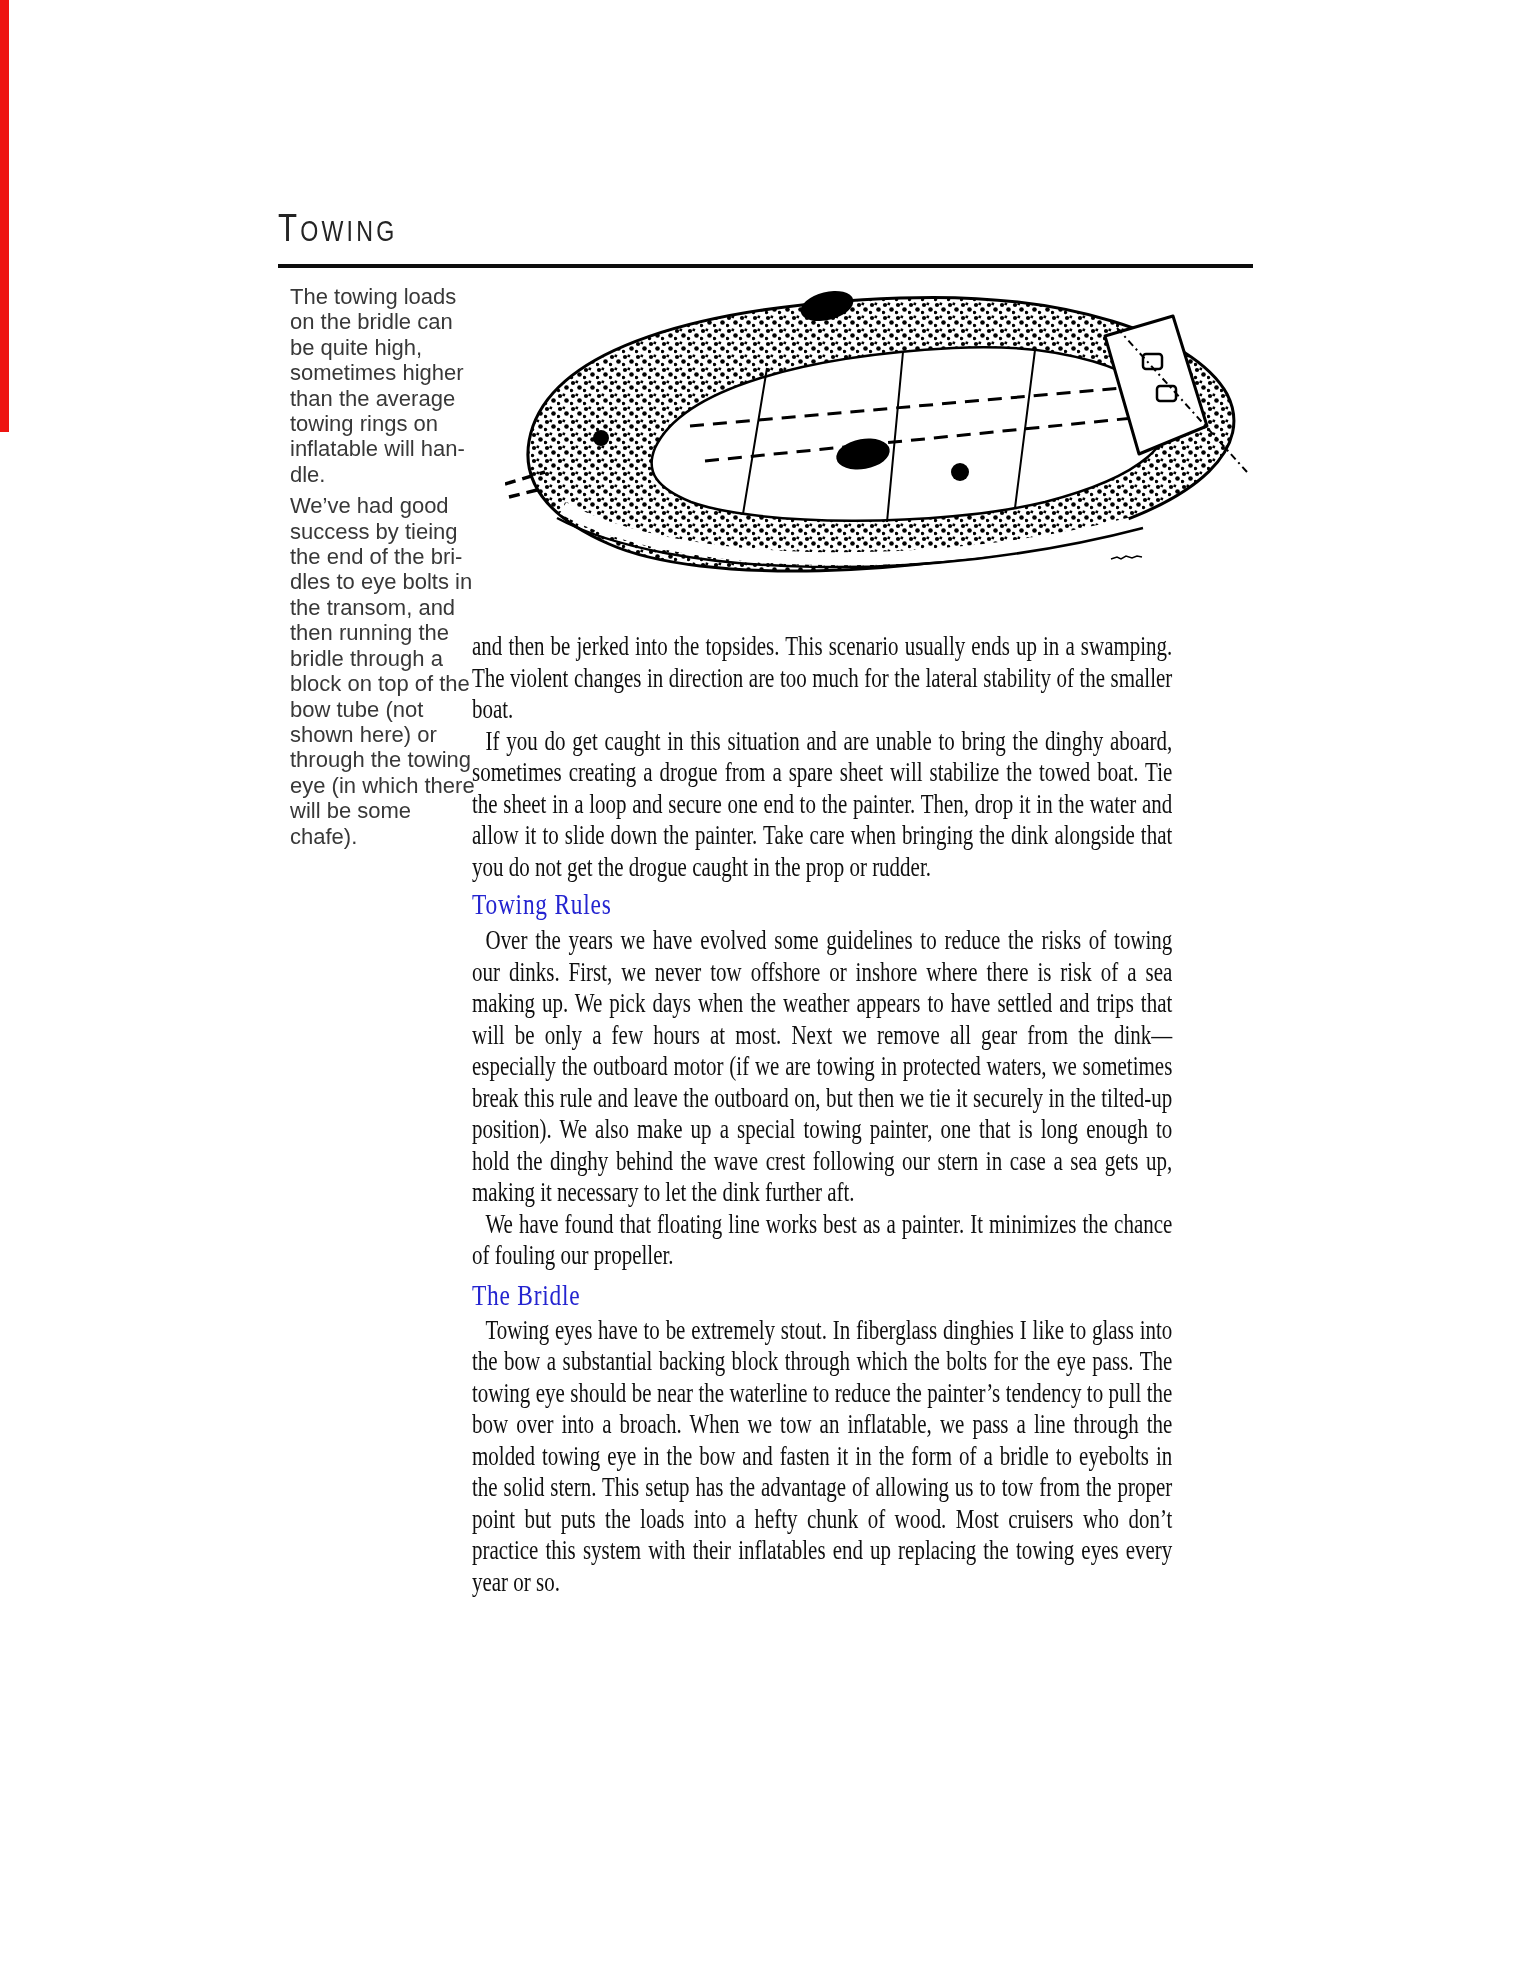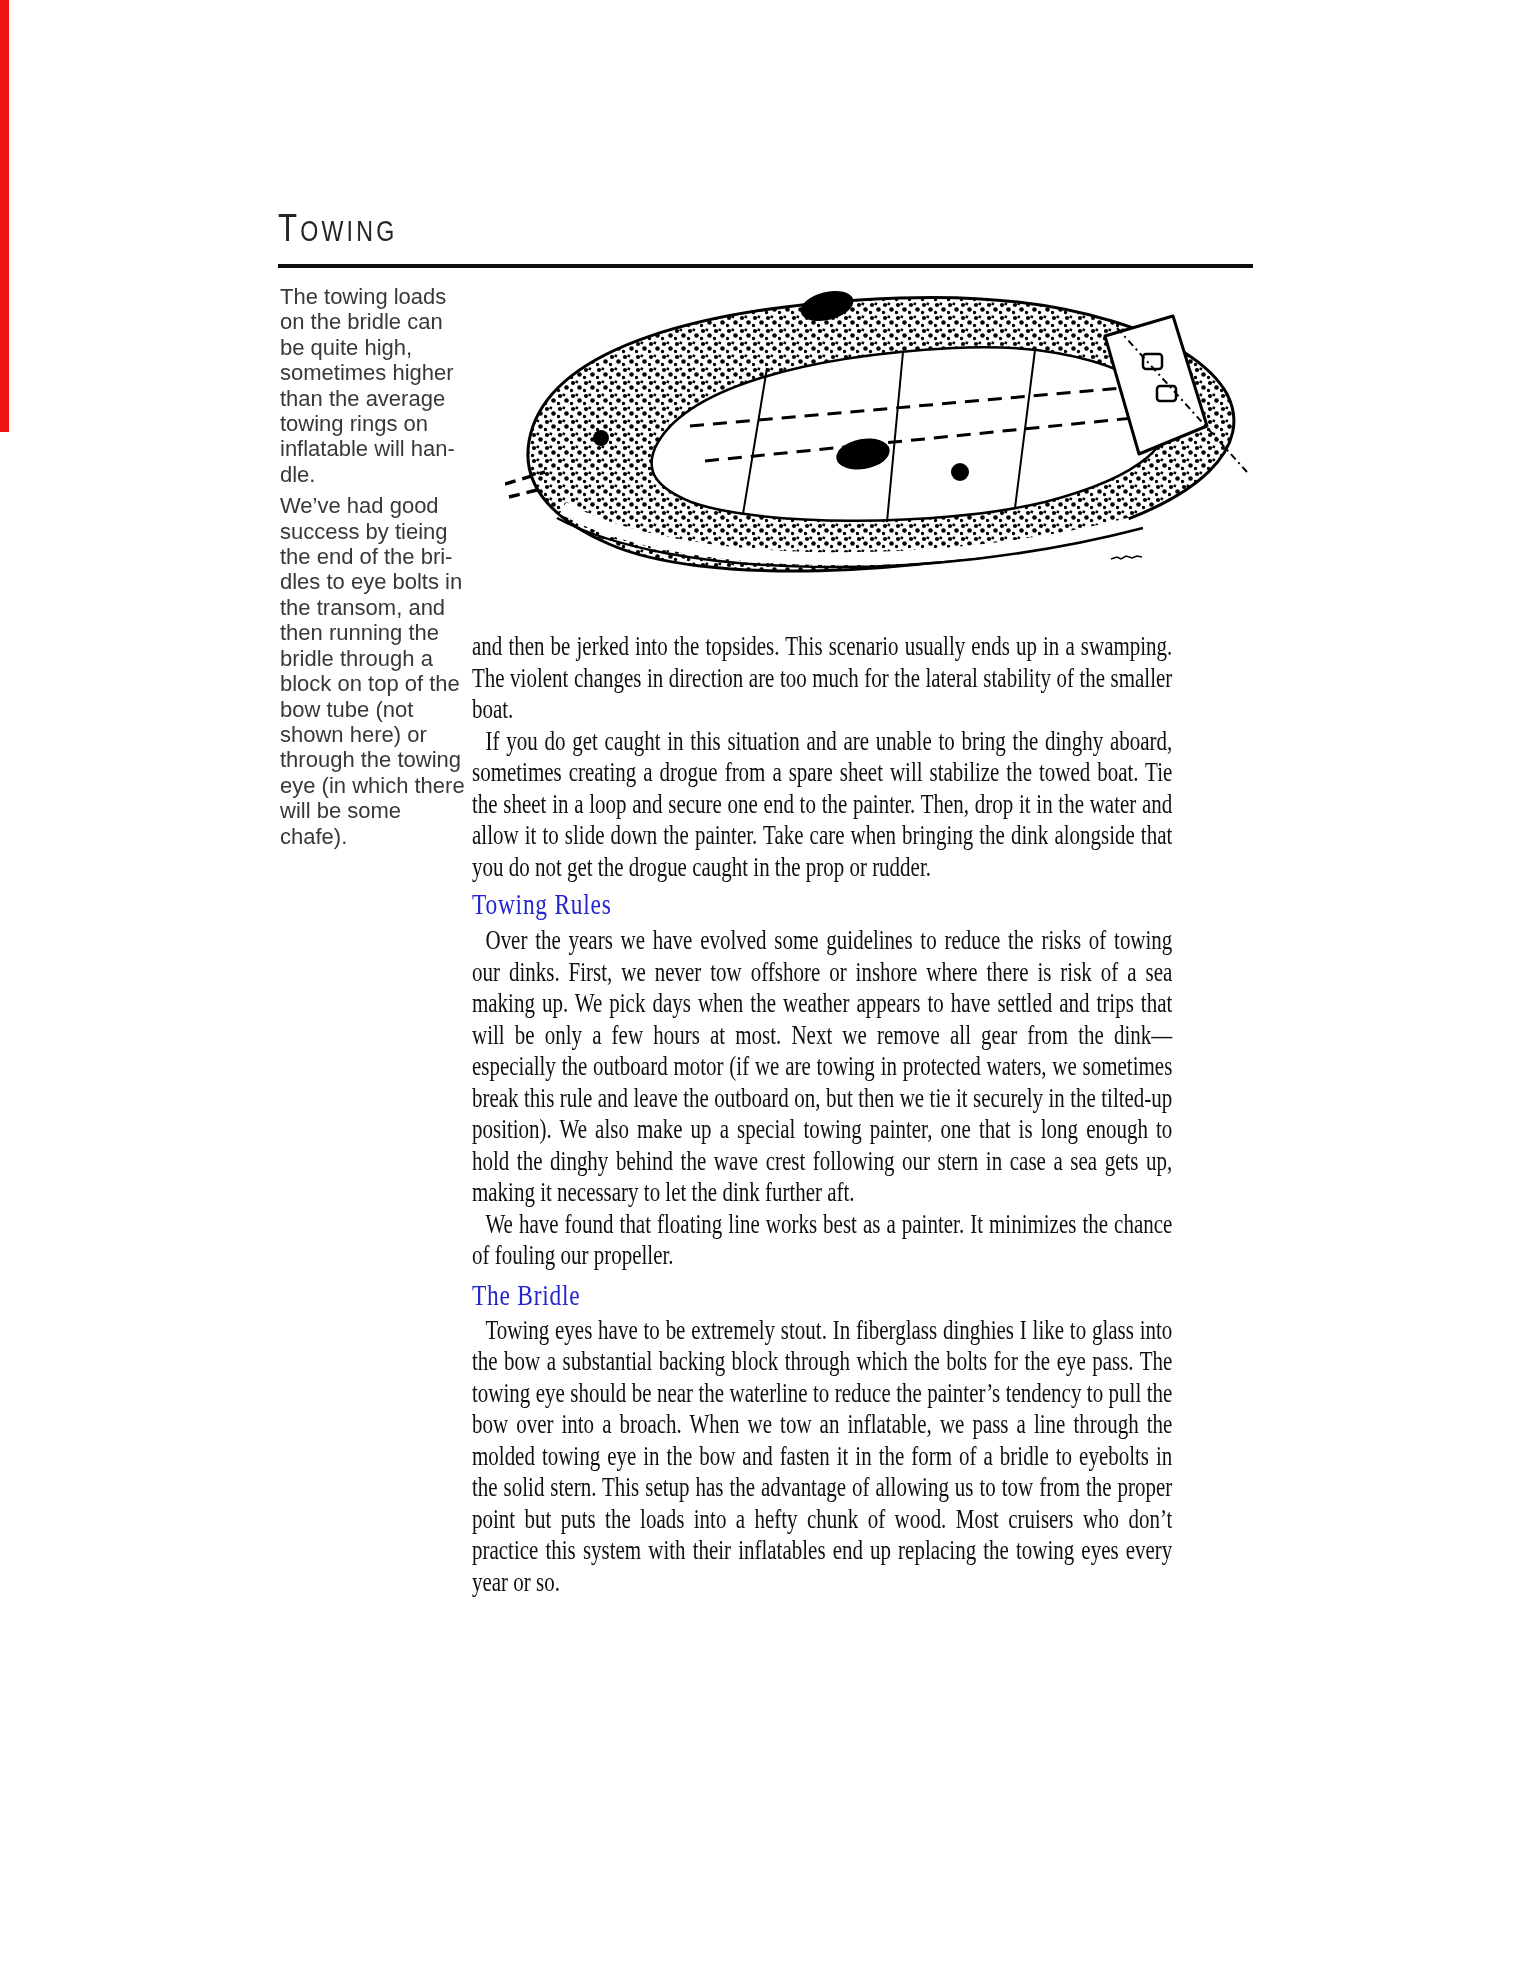--- a/index.html
+++ b/index.html
@@ -16,21 +16,21 @@
     font-size:29px;line-height:44px;letter-spacing:4px;
     transform:scaleX(0.80);transform-origin:0 0;white-space:nowrap;
   }
   .title::first-letter{font-size:39px;}
   .rule-top{position:absolute;left:278px;top:264px;width:975px;height:4px;background:#0d0d0d;}
   
   .sidebar{
     position:absolute;left:278px;top:284px;width:210px;
     font-family:"Liberation Sans",sans-serif;font-size:22px;line-height:25.4px;color:#383838;
   }
-  .sidebar p{margin:0 0 6px 2px;white-space:pre-line;}
+  .sidebar p{margin:0 0 6px 12px;white-space:pre-line;}
   
   .fig{position:absolute;left:505px;top:276px;width:748px;height:320px;margin:0;}
   
   .main{position:absolute;left:472px;top:630px;width:700px;}
   .main p{margin:0;}
   .cond{
     width:935px;transform:scaleX(0.749);transform-origin:0 0;
     font-size:28px;line-height:31.5px;text-align:justify;hyphens:none;
   }
   .ind{text-indent:18px;}

